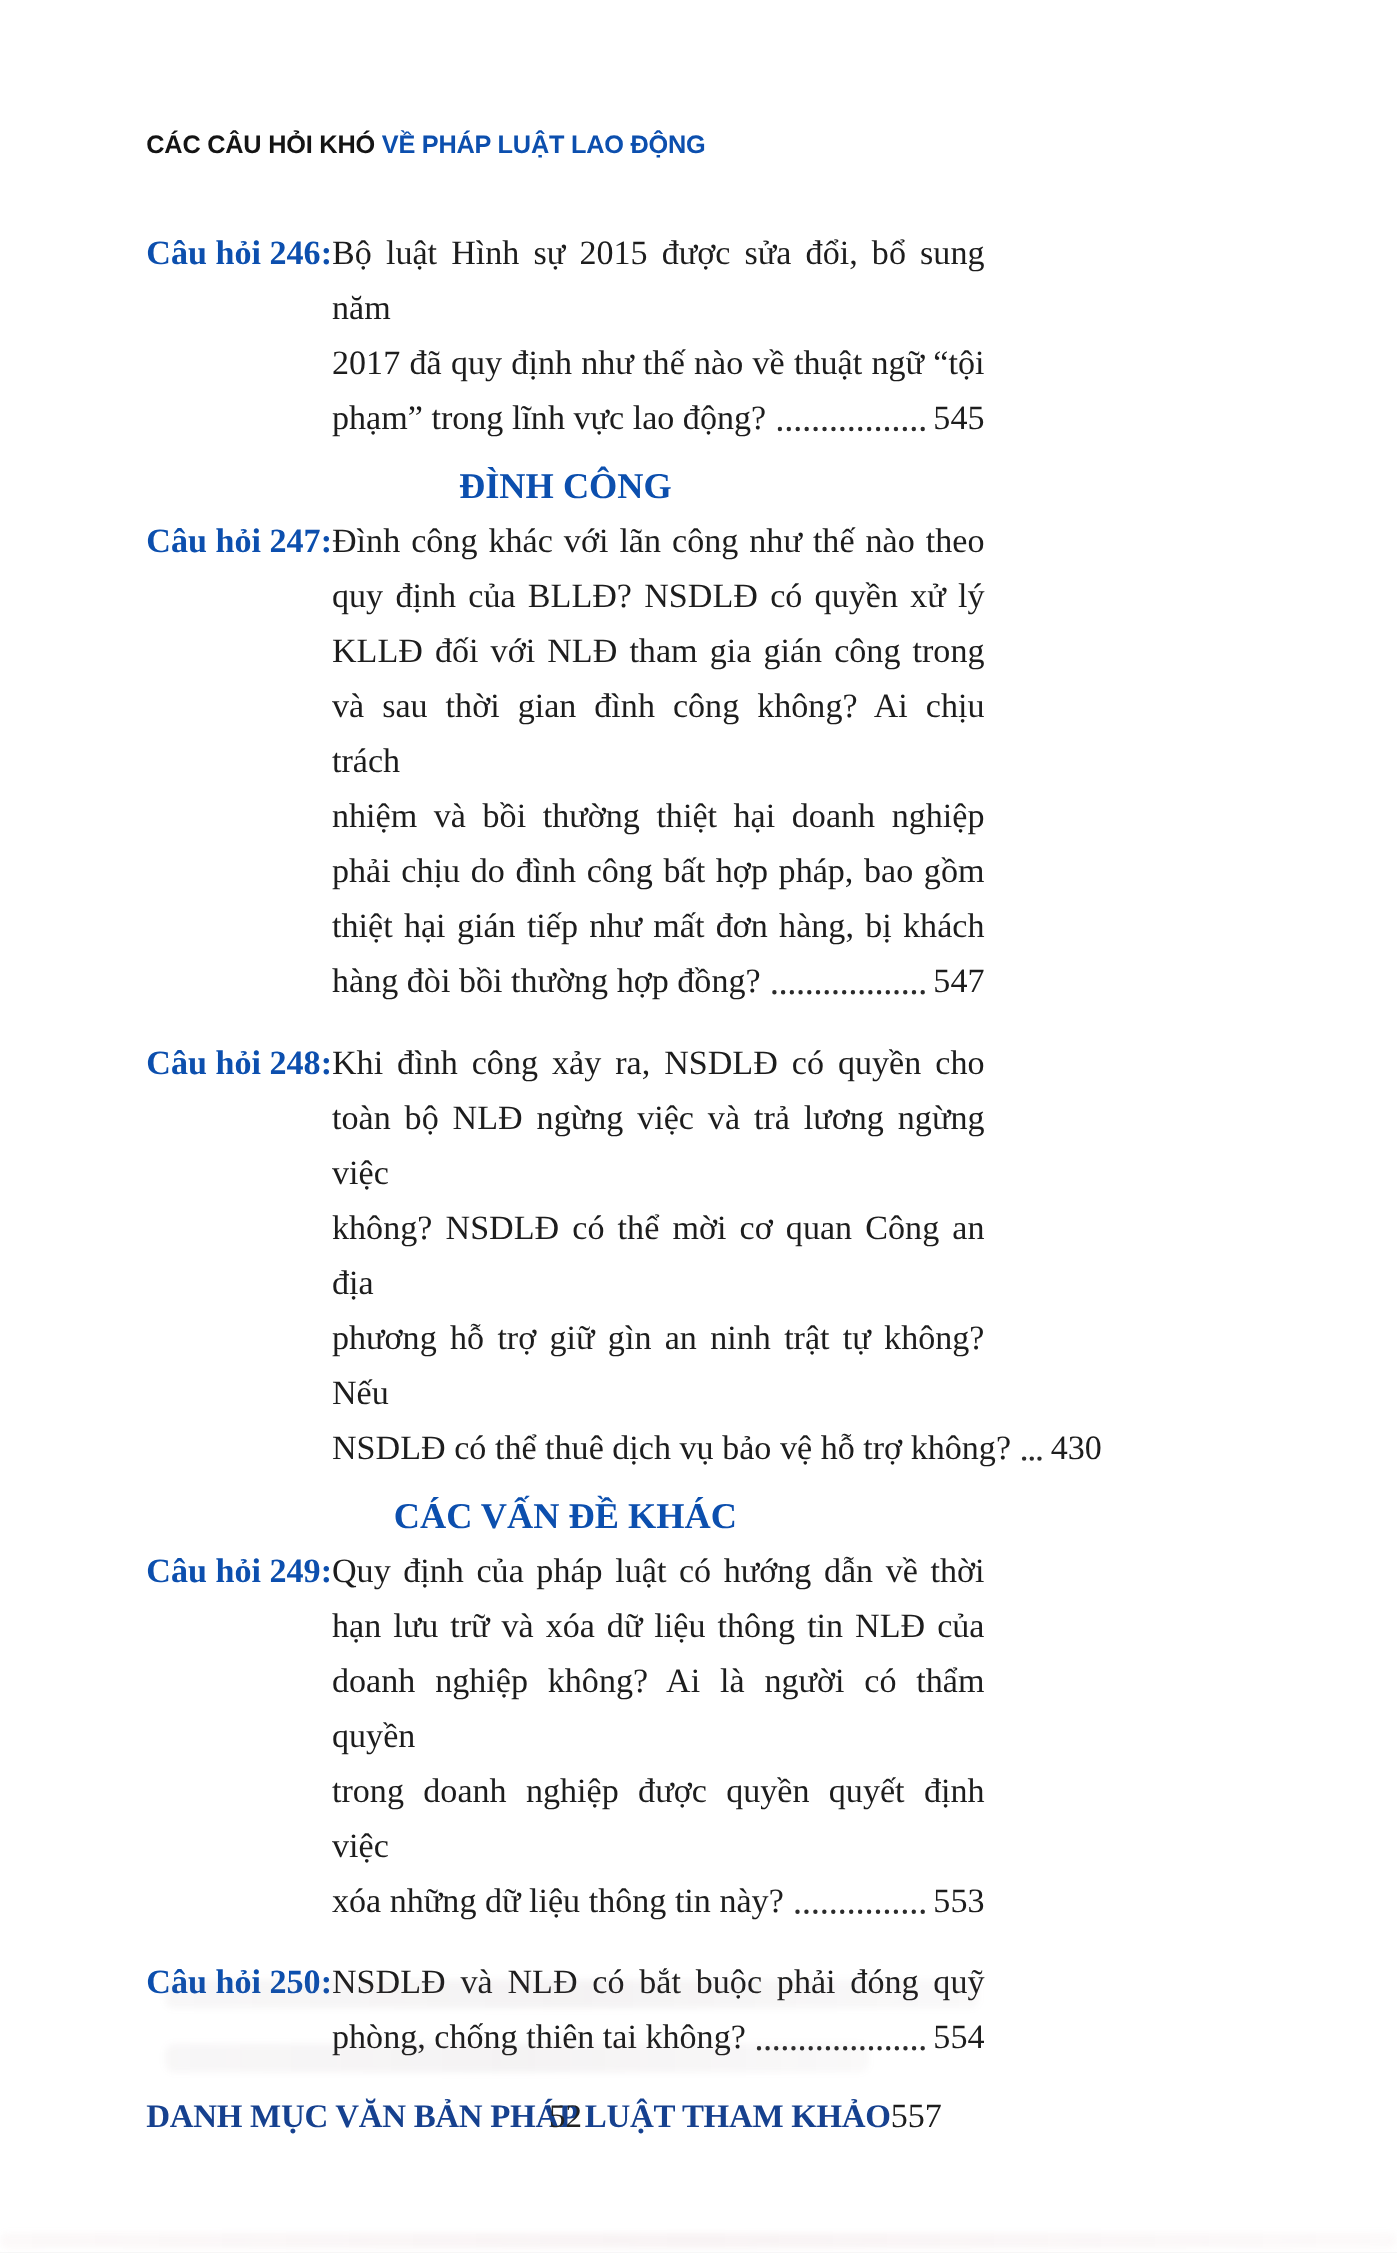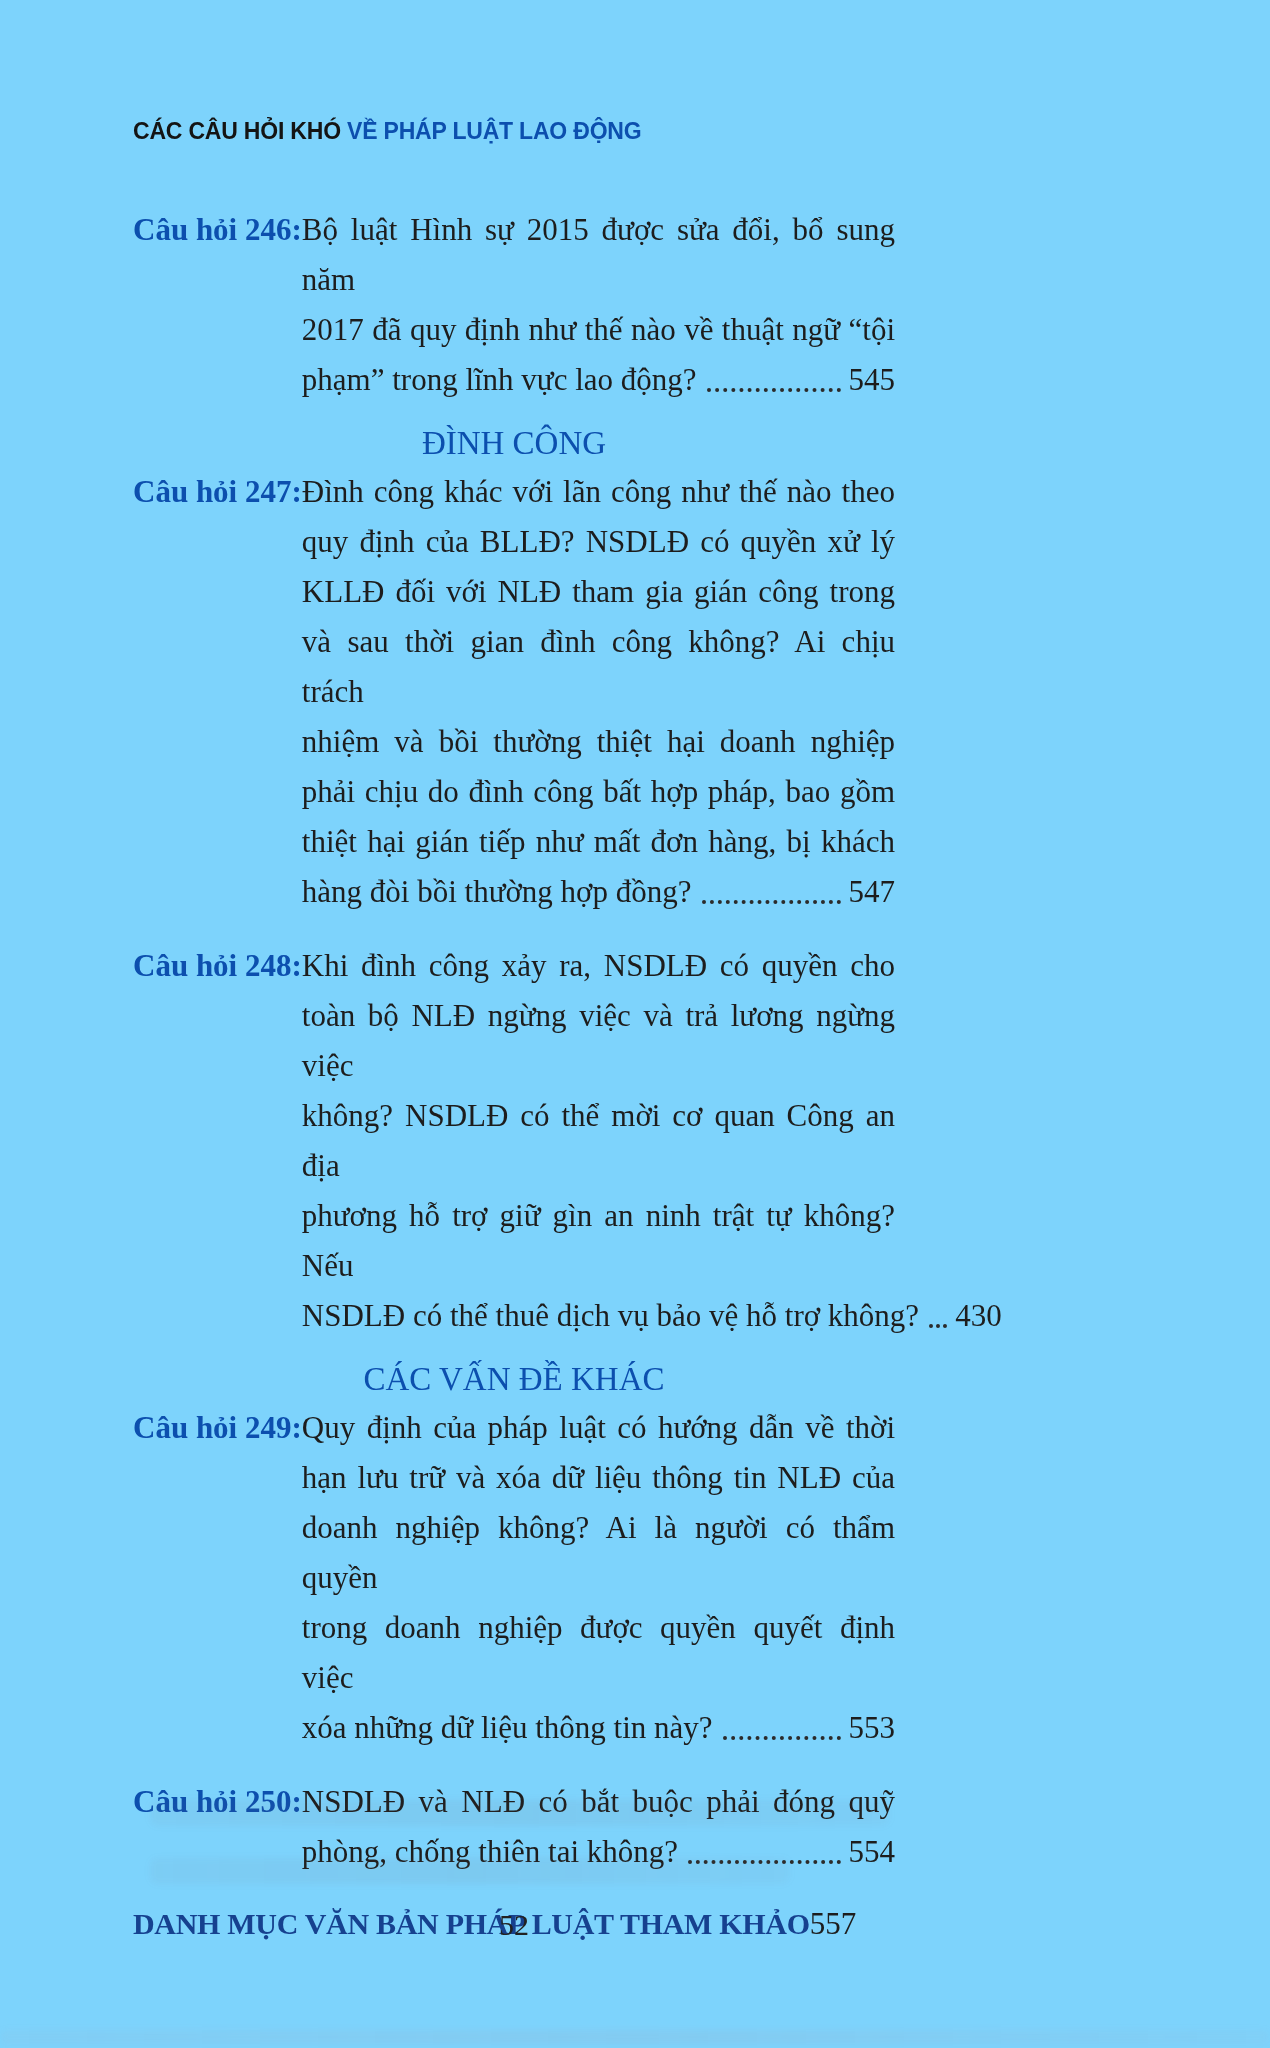--- a/index.html
+++ b/index.html
@@ -1,19 +1,19 @@
 <!DOCTYPE html>
 <html lang="vi" style="--accent: #0c4fae; --deep: #16418f; --text: #1d1d1d;"><head>
 <meta charset="utf-8">
 <style>
   html,body{margin:0;padding:0;background:#e9e9e9;}
   .page{
     position:relative;
     width:1270px;height:2048px;
-    background:#7dd3fc;
+    background:#ffffff;
     overflow:hidden;
     font-family:"Liberation Serif","DejaVu Serif",serif;
     color:var(--text,#1d1d1d);
   }
   .content{
     position:absolute;
     left:133px;top:0;
     width:762px;
     padding-top:118px;
     box-sizing:border-box;
@@ -64,21 +64,21 @@
     min-width:18px;
   }
   .pagenum{
     font-size:31px;
     color:#1d1d1d;
     white-space:nowrap;
   }
   .section-heading{
     font-size:33px;
     line-height:48px;
-    font-weight:normal;
+    font-weight:bold;
     color:var(--accent,#0c4fae);
     text-align:center;
     margin-top:14px;
   }
   .section-heading + .toc-entry{}
   .ref-line{
     display:flex;
     align-items:baseline;
     font-size:30px;
     line-height:50px;

